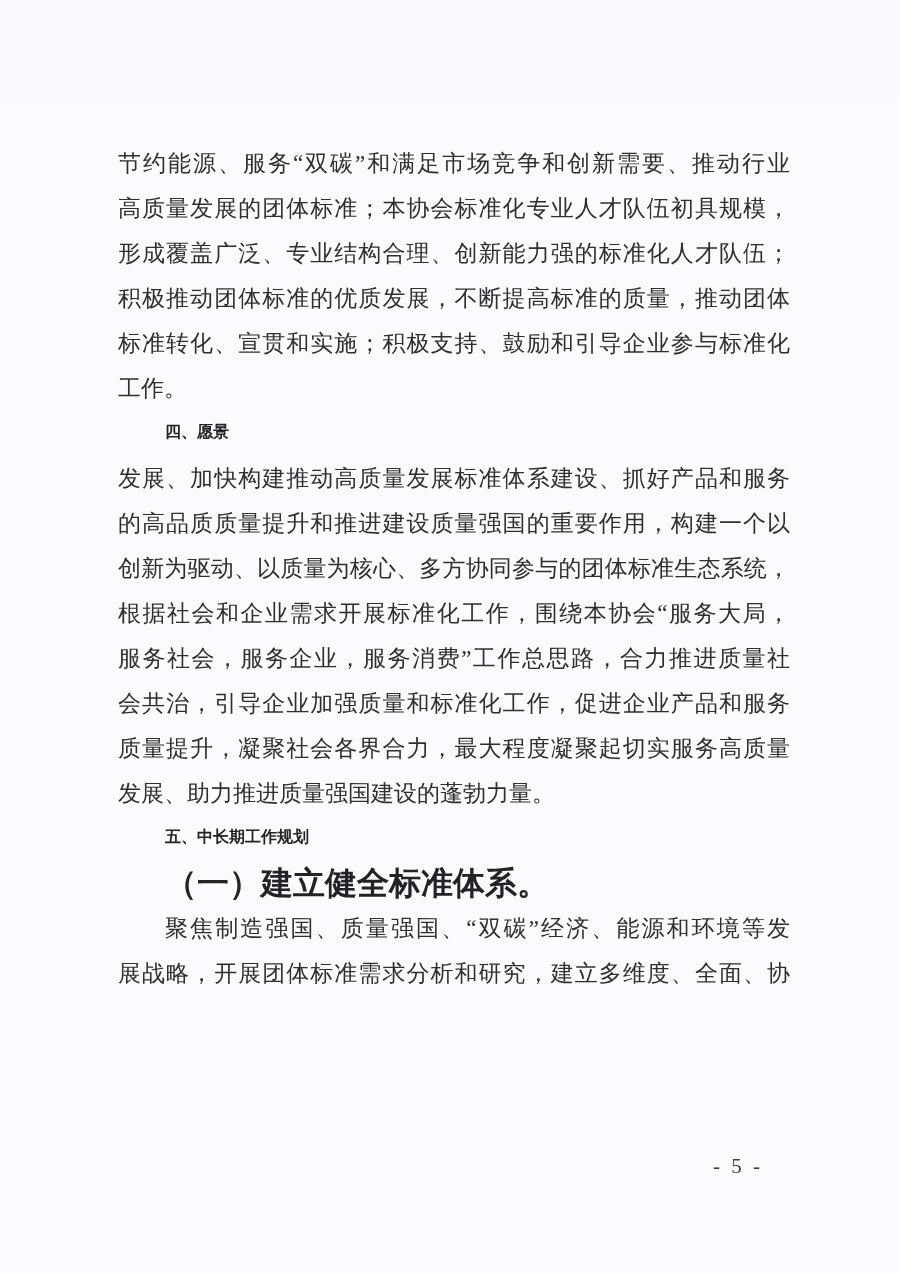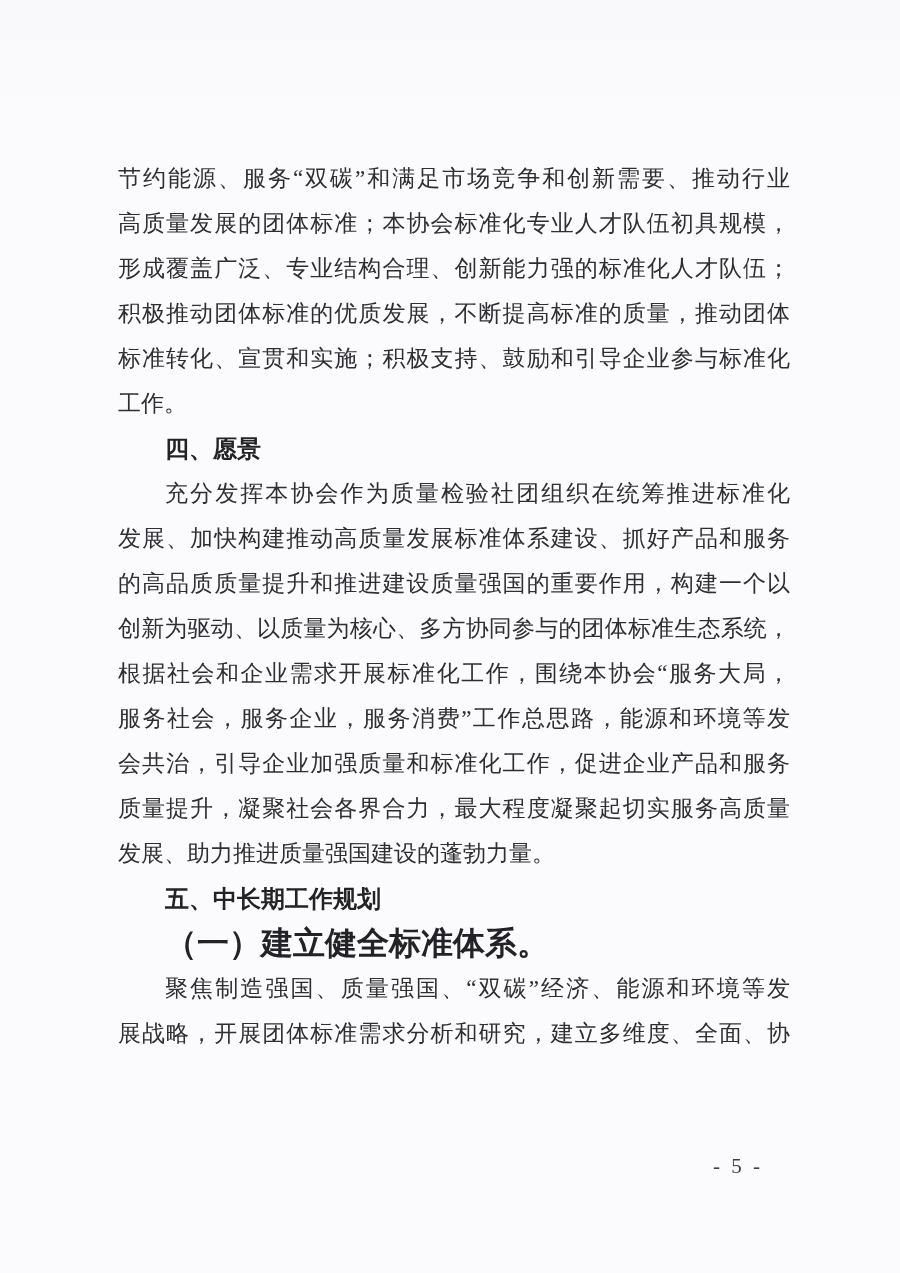--- a/index.html
+++ b/index.html
@@ -18,42 +18,42 @@
     position: relative;
     width: 900px;
     height: 1273px;
     background:
       linear-gradient(180deg, rgba(244,244,248,0.35) 0%, rgba(251,251,253,0) 12%),
       #fbfbfd;
   }
   .doc {
     position: absolute;
     left: 118px;
-    top: 156px;
+    top: 141px;
     width: 672px;
   }
   .line {
     height: 45px;
     line-height: 45px;
     font-size: 23px;
     text-align: left;
     text-align-last: left;
     overflow: hidden;
   }
   .line.fill {
     text-align: justify;
     text-align-last: justify;
   }
   .line.indent {
     padding-left: 47px;
   }
   .line.heading {
-    font-family: Liberation Sans, sans-serif;
+    font-family: Liberation Mono, monospace;
     font-weight: bold;
-    font-size: 24px;
+    font-size: 16px;
     color: #232327;
   }
   .line.subheading {
     font-weight: bold;
     font-size: 32px;
     color: #232327;
   }
   .pagenum {
     position: absolute;
     top: 1150px;
@@ -72,26 +72,25 @@
 
 <div class="sheet">
   <main class="doc">
       <div class="line body fill">节约能源、服务“双碳”和满足市场竞争和创新需要、推动行业</div>
       <div class="line body fill">高质量发展的团体标准；本协会标准化专业人才队伍初具规模，</div>
       <div class="line body fill">形成覆盖广泛、专业结构合理、创新能力强的标准化人才队伍；</div>
       <div class="line body fill">积极推动团体标准的优质发展，不断提高标准的质量，推动团体</div>
       <div class="line body fill">标准转化、宣贯和实施；积极支持、鼓励和引导企业参与标准化</div>
       <div class="line body">工作。</div>
       <div class="line heading indent">四、愿景</div>
-      <div class="line body fill indent">充分发挥本协会作为质量检验社团组织在统筹推进标准化</div>
       <div class="line body fill">发展、加快构建推动高质量发展标准体系建设、抓好产品和服务</div>
       <div class="line body fill">的高品质质量提升和推进建设质量强国的重要作用，构建一个以</div>
       <div class="line body fill">创新为驱动、以质量为核心、多方协同参与的团体标准生态系统，</div>
       <div class="line body fill">根据社会和企业需求开展标准化工作，围绕本协会“服务大局，</div>
-      <div class="line body fill">服务社会，服务企业，服务消费”工作总思路，能源和环境等发</div>
+      <div class="line body fill">服务社会，服务企业，服务消费”工作总思路，合力推进质量社</div>
       <div class="line body fill">会共治，引导企业加强质量和标准化工作，促进企业产品和服务</div>
       <div class="line body fill">质量提升，凝聚社会各界合力，最大程度凝聚起切实服务高质量</div>
       <div class="line body">发展、助力推进质量强国建设的蓬勃力量。</div>
       <div class="line heading indent">五、中长期工作规划</div>
       <div class="line subheading indent">（一）建立健全标准体系。</div>
       <div class="line body fill indent">聚焦制造强国、质量强国、“双碳”经济、能源和环境等发</div>
       <div class="line body fill">展战略，开展团体标准需求分析和研究，建立多维度、全面、协</div>
     </main>
   <div class="pagenum">- 5 -</div>
 </div>

